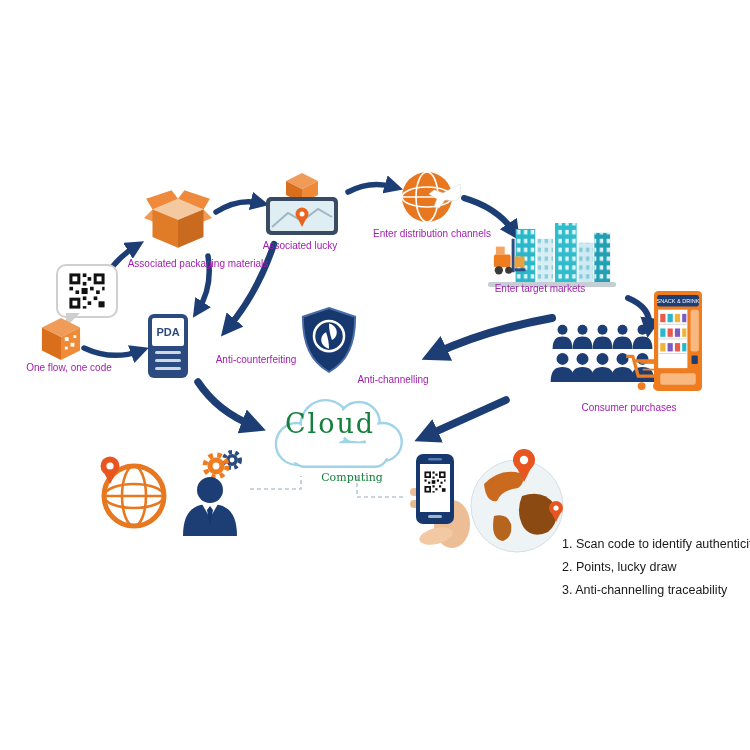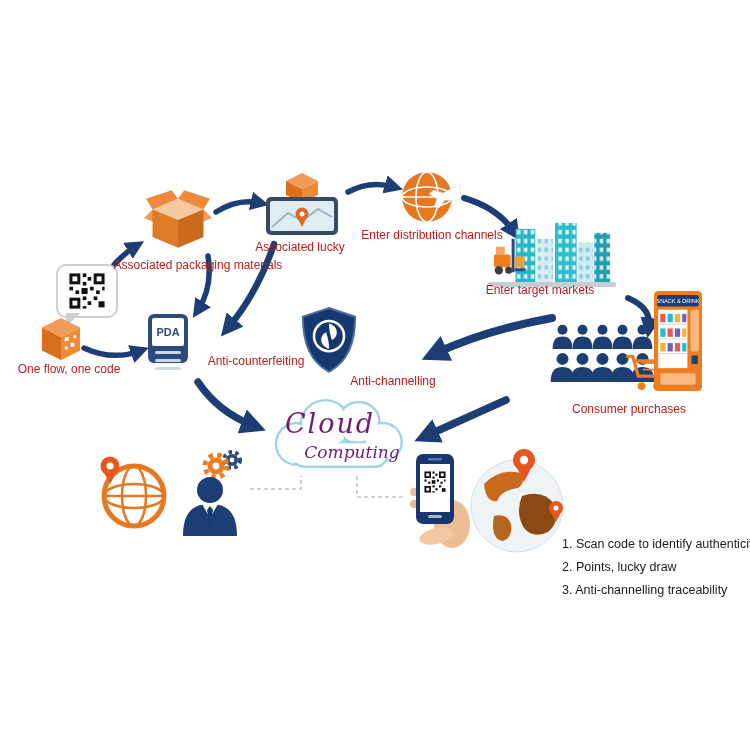--- a/index.html
+++ b/index.html
@@ -4,51 +4,51 @@
 <style>
   * { box-sizing: border-box; }
   html, body { margin: 0; padding: 0; background: #fff; }
   #stage {
     position: relative; width: 750px; height: 750px; background: #fff;
     overflow: hidden; font-family: "Liberation Sans", sans-serif;
   }
   .abs { position: absolute; }
   .label {
     position: absolute; transform: translateX(-50%);
-    white-space: nowrap; font-size: 12px; color: #b91c1c;
+    white-space: nowrap; font-size: 10px; color: #a21caf;
   }
   
   .bubble {
     position: absolute; left: 56px; top: 264px; width: 62px; height: 54px;
     background: #fff; border: 2px solid #cfcfcf; border-radius: 10px;
     display: flex; align-items: center; justify-content: center;
   }
   .bubble-tail {
     position: absolute; left: 8px; bottom: -11px; width: 0; height: 0;
     border: 7px solid transparent; border-top-color: #cfcfcf; border-left-color: #cfcfcf;
   }
   .bubble svg { width: 40px; height: 40px; }
   
   .pda {
-    position: absolute; left: 148px; top: 314px; width: 40px; height: 49px;
+    position: absolute; left: 148px; top: 314px; width: 40px; height: 64px;
     background: #2b4a7f; border-radius: 6px; padding: 4px; text-align: right;
   }
   .pda-screen {
     background: #fff; border-radius: 2px; height: 28px;
     display: flex; align-items: center; justify-content: center;
     font-size: 11px; font-weight: bold; color: #2b4a7f;
   }
   .pda-lines i { display: block; height: 3px; background: #cdd8e4; margin: 5px 3px 0; border-radius: 2px; }
   
   .cloud-word {
     position: absolute; transform: translateX(-50%);
-    font-family: "DejaVu Serif", serif; font-style: italic; color: #701a75;
+    font-family: "DejaVu Serif", serif; color: #15803d;
   }
   .cloud-word.big { font-size: 27px; letter-spacing: 2px; }
-  .cloud-word.small { font-size: 17px; }
+  .cloud-word.small { font-size: 11px; margin-top: 29px; }
   
   .benefits { position: absolute; left: 562px; top: 537px; width: 190px; }
   .benefits div { font-size: 12.5px; color: #1a1a1a; margin-bottom: 9px; white-space: nowrap; }
 </style>
 </head>
 <body>
 
 <div id="stage">
 
   <svg width="0" height="0" style="position:absolute" aria-hidden="true">

